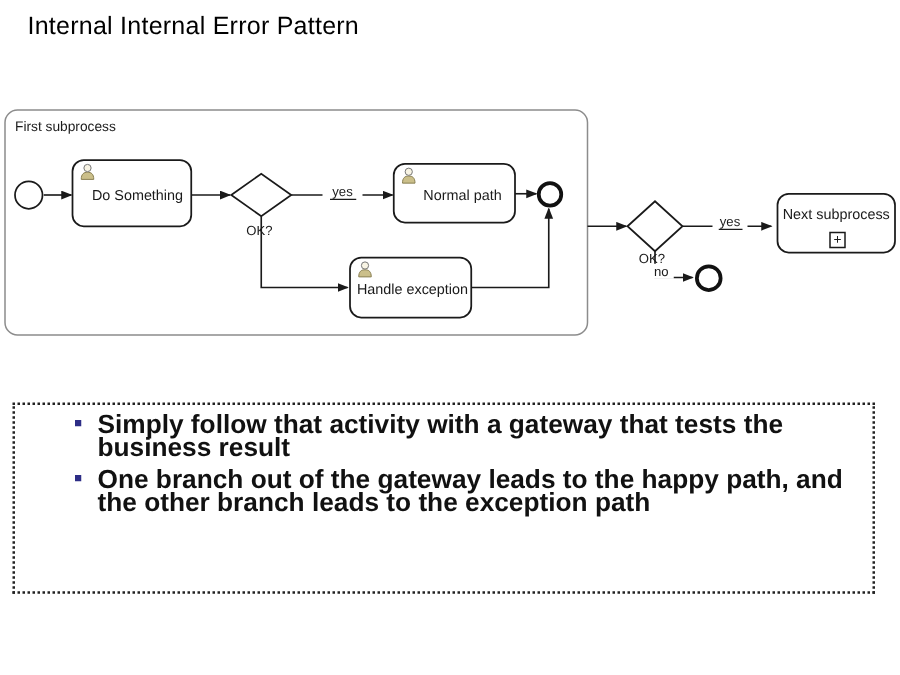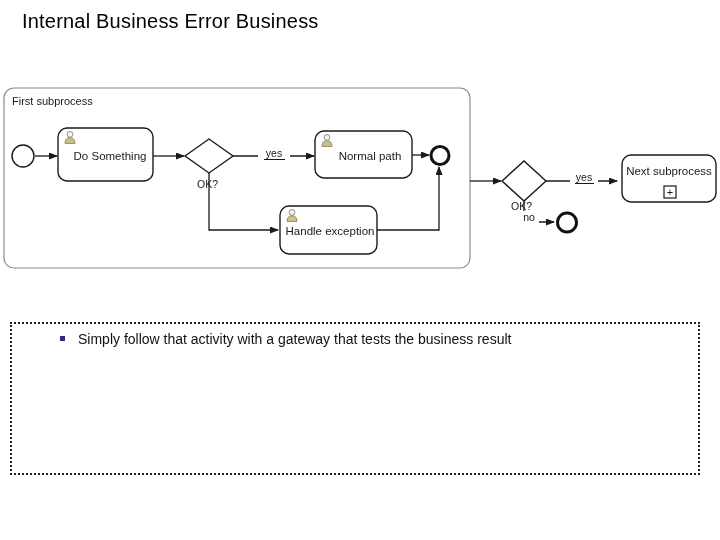--- a/index.html
+++ b/index.html
@@ -29,35 +29,36 @@
   }
   .notes-lead {
     margin:2px 0 12px 0;
     font-size:17px; line-height:21px;
     color:#17365D;
     padding-left:24px; text-indent:-24px;
   }
   .notes-list { list-style:none; margin:0; padding:0 0 0 56px; }
   .notes-list li {
     position:relative;
-    font-size:14px; line-height:19px;
+    font-size:21px; line-height:19px;
     color:#111111;
     margin-bottom:6px;
+    font-weight:bold;
   }
   .bullet-sq {
     position:absolute; left:-18px; top:6px;
     width:5px; height:5px;
     background:#2D2D86;
     display:inline-block;
   }
 </style>
 </head>
 <body>
 
-<div class="slide-title">Internal Business Error Business</div>
+<div class="slide-title">Internal Internal Error Pattern</div>
 
 <svg class="diagram-svg" width="720" height="200" viewBox="0 0 720 200">
   <defs>
     <marker id="arrow" markerUnits="userSpaceOnUse" markerWidth="9" markerHeight="8" refX="8" refY="3.5" orient="auto">
       <path d="M0,0 L9,3.5 L0,7 Z" fill="#1a1a1a"></path>
     </marker>
     <g id="person">
       <path d="M1,12.5 C1,8.2 3,6.8 6,6.8 C9,6.8 11,8.2 11,12.5 Z" fill="#CBBF8A" stroke="#8A8054" stroke-width="0.8"></path>
       <circle cx="6" cy="3.4" r="2.9" fill="#F8F4E4" stroke="#777777" stroke-width="0.8"></circle>
     </g>
@@ -116,14 +117,18 @@
   <rect x="664" y="106" width="12" height="12" fill="#ffffff" stroke="#1a1a1a" stroke-width="1.2"></rect>
   <text x="670" y="115.5" font-size="11" text-anchor="middle">+</text>
 </svg>
 
 <div class="notes-box">
   <ul class="notes-list">
     <li>
       <span class="bullet-sq"></span>
       <span>Simply follow that activity with a gateway that tests the business result</span>
     </li>
+    <li>
+      <span class="bullet-sq"></span>
+      <span>One branch out of the gateway leads to the happy path, and the other branch leads to the exception path</span>
+    </li>
   </ul>
 </div>
 
 </body></html>

